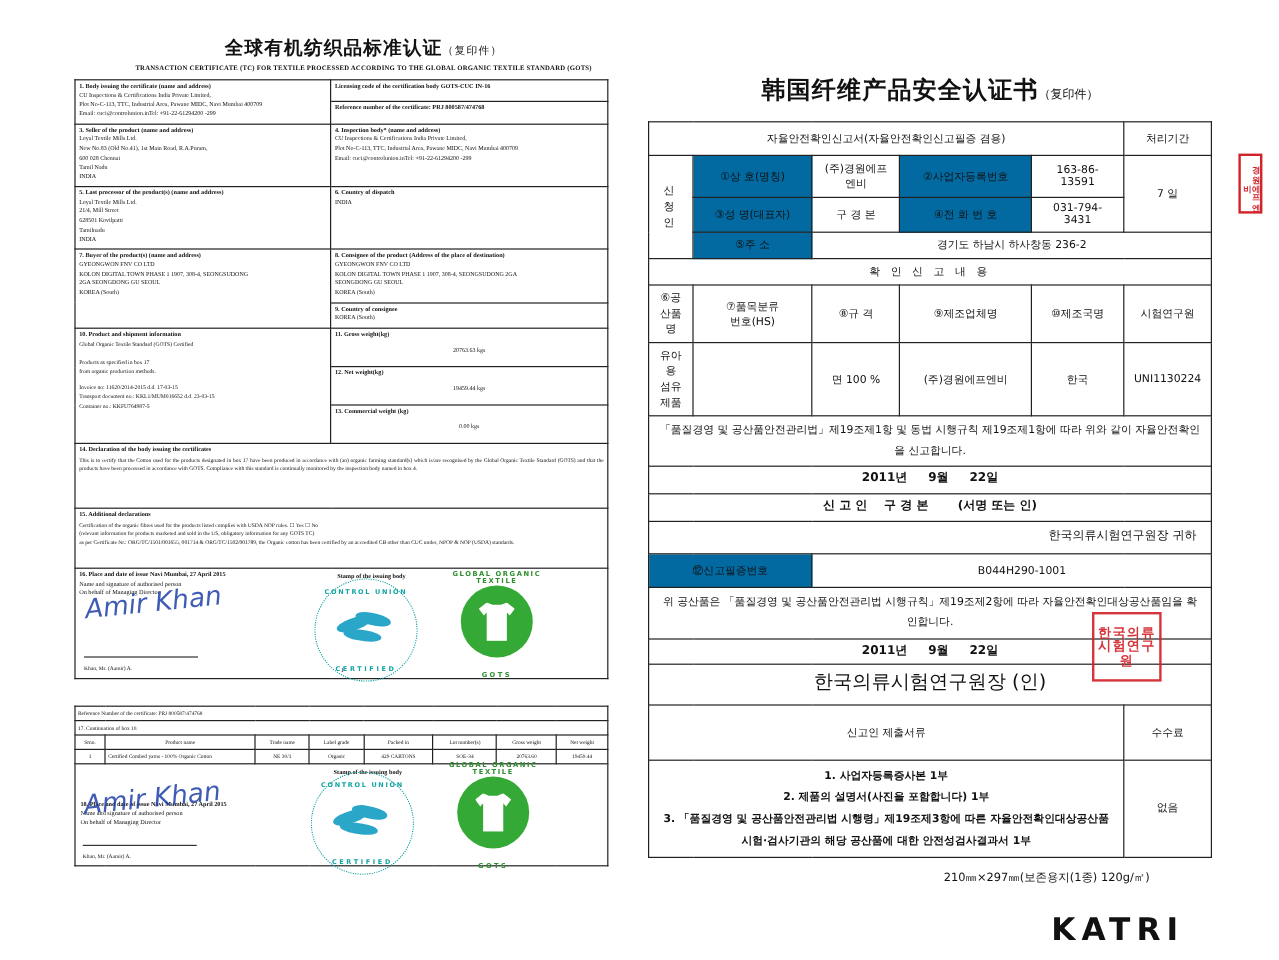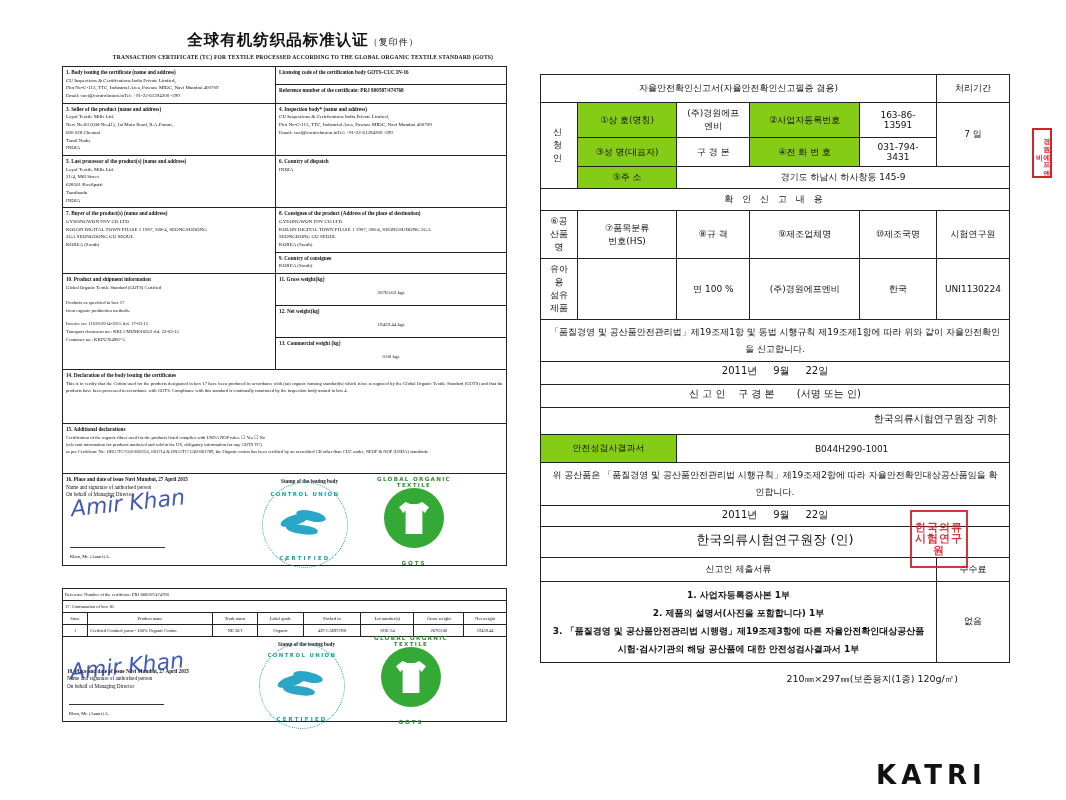--- a/index.html
+++ b/index.html
@@ -103,25 +103,25 @@
     text-align:center;font-weight:bold;font-size:20px;letter-spacing:1px;
     font-family:"DejaVu Sans", sans-serif;
   }
   .k-title .paren{font-size:10px;font-weight:normal;letter-spacing:0;}
   .k-frame{
     margin-top:12px;border:1px solid #222;width:418px;
   }
   table.kt{border-collapse:collapse;width:100%;}
   table.kt td{border:1px solid #222;font-size:9px;padding:4px 7px;
     font-family:"DejaVu Sans", sans-serif;text-align:center;vertical-align:middle;}
-  td.lab{background:#84cc16;white-space:nowrap;}
+  td.lab{background:#0369a1;white-space:nowrap;}
   td.vert{letter-spacing:3px;font-size:9.5px;width:22px;}
   .k-sec{font-size:9.5px;text-align:center;padding:5px;letter-spacing:3px;}
   .k-para{font-size:10px;line-height:1.85;padding:8px 10px;text-align:left;}
-  .k-center{text-align:center;}
+  .k-center{text-align:center;font-weight:bold;}
   .k-right{text-align:right;padding-right:14px;}
   .k-list{font-size:10px;line-height:2;padding:8px 12px;text-align:left;font-weight:bold;}
   .k-fee{font-size:10px;}
   .k-foot{margin-top:10px;font-size:9.5px;font-family:"DejaVu Sans", sans-serif;}
 
   
   .seal{
     position:absolute;border:2px solid #d2232a;color:#d2232a;
     font-family:"DejaVu Sans", sans-serif;font-weight:bold;
     display:flex;align-items:center;justify-content:center;
@@ -355,20 +355,23 @@
               <div class="gs-bot">GOTS</div>
             </div>
           </td>
         </tr>
       </tbody>
         </table>
     </div>
   </div>
 
   <div class="katri">
+    <div class="k-title">
+      <span>韩国纤维产品安全认证书</span><span class="paren">（复印件）</span>
+    </div>
 
     <table class="kt k-frame">
       <tbody>
           <tr>
         <td colspan="5" style="padding:7px 4px">자율안전확인신고서(자율안전확인신고필증 겸용)</td>
         <td style="width:58px">처리기간</td>
       </tr>
       <tr>
         <td rowspan="3" class="vert">신 청 인</td>
         <td class="lab">①상  호(명칭)</td>
@@ -378,21 +381,21 @@
         <td rowspan="2">7 일</td>
       </tr>
       <tr>
         <td class="lab">③성 명(대표자)</td>
         <td>구 경 본</td>
         <td class="lab">④전  화  번  호</td>
         <td>031-794-3431</td>
       </tr>
       <tr>
         <td class="lab">⑤주       소</td>
-        <td colspan="4">경기도 하남시 하사창동 145-9</td>
+        <td colspan="4">경기도 하남시 하사창동 236-2</td>
       </tr>
 
       <tr>
         <td colspan="6" class="k-sec">확 인 신 고 내 용</td>
       </tr>
 
       <tr>
         <td colspan="1" style="white-space:pre-line">⑥공산품명</td>
         <td style="white-space:pre-line">⑦품목분류
 번호(HS)</td>
@@ -426,43 +429,43 @@
           <span>신 고 인</span>&nbsp;&nbsp;&nbsp;
           <span>구 경 본</span>&nbsp;&nbsp;&nbsp;&nbsp;&nbsp;&nbsp;
           <span>(서명 또는 인)</span>
         </td>
       </tr>
       <tr>
         <td colspan="6" style="text-align:right;padding:4px 12px 8px 12px;font-size:10px">한국의류시험연구원장  귀하</td>
       </tr>
 
       <tr>
-        <td colspan="2" class="lab" style="padding:7px 4px">안전성검사결과서</td>
+        <td colspan="2" class="lab" style="padding:7px 4px">⑫신고필증번호</td>
         <td colspan="4" style="text-align:center;padding-left:24px">B044H290-1001</td>
       </tr>
 
       <tr>
         <td colspan="6" class="k-para">위 공산품은 「품질경영 및 공산품안전관리법 시행규칙」제19조제2항에 따라 자율안전확인대상공산품임을 확인합니다.</td>
       </tr>
       <tr>
         <td colspan="6" class="k-center" style="padding:2px 0 4px 0;font-size:10px">
           <span>2011년</span>&nbsp;&nbsp;&nbsp;&nbsp;
           <span>9월</span>&nbsp;&nbsp;&nbsp;&nbsp;
           <span>22일</span>
         </td>
       </tr>
       <tr>
-        <td colspan="6" class="k-right" style="padding-bottom:8px;font-size:13px">
+        <td colspan="6" class="k-right" style="padding-bottom:8px;font-size:16px">
           <span>한국의류시험연구원장</span>
           <span>(인)</span>
         </td>
       </tr>
 
       <tr>
-        <td colspan="5" style="padding:5px">신고인 제출서류</td>
+        <td colspan="5" style="padding:16px">신고인 제출서류</td>
         <td>수수료</td>
       </tr>
       <tr>
         <td colspan="5" class="k-list">
           <div>1. 사업자등록증사본 1부</div>
           <div>2. 제품의 설명서(사진을 포함합니다) 1부</div>
           <div>3. 「품질경영 및 공산품안전관리법 시행령」제19조제3항에 따른 자율안전확인대상공산품 시험·검사기관의 해당 공산품에 대한 안전성검사결과서 1부</div>
         </td>
         <td class="k-fee">없음</td>
       </tr>

